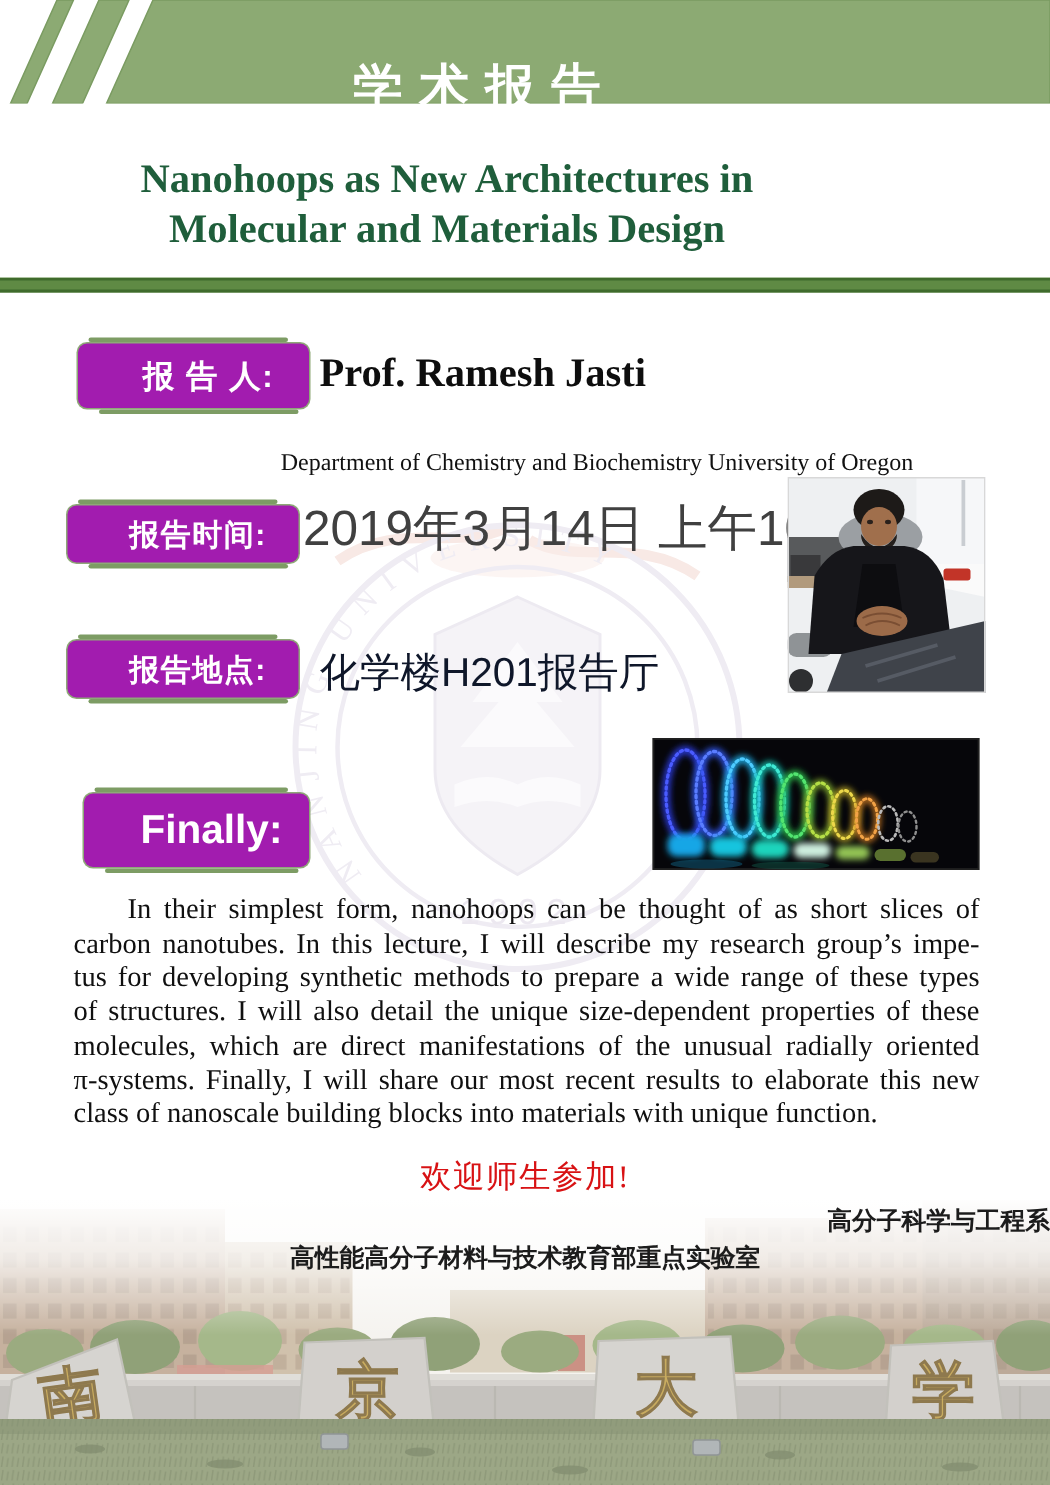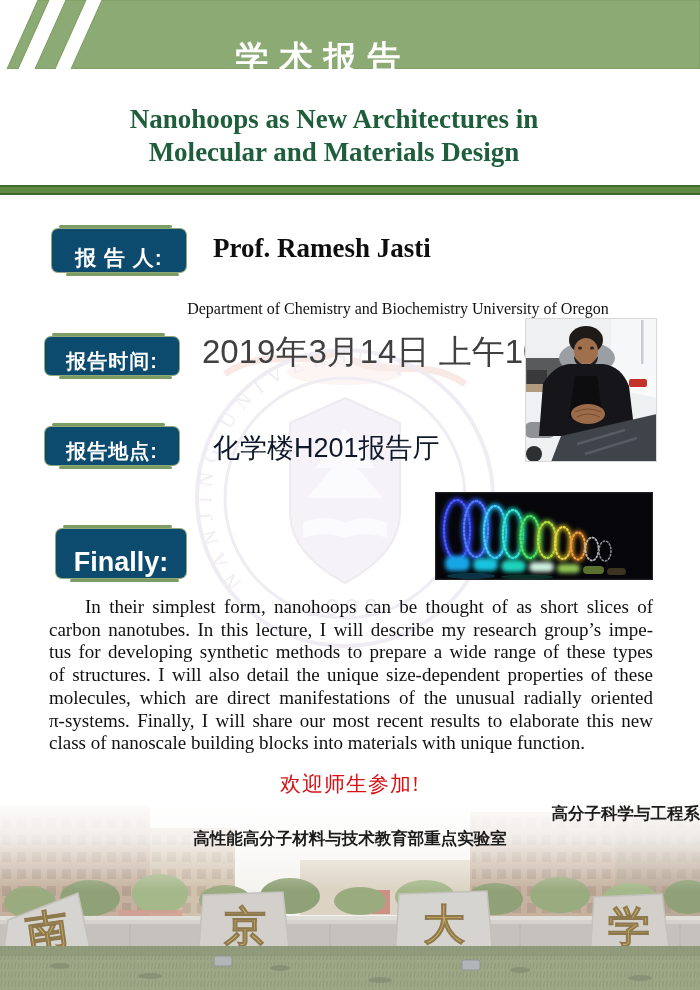--- a/index.html
+++ b/index.html
@@ -10,30 +10,30 @@
   .z0{z-index:0;}
 
   
   .banner{left:0;top:0;width:700px;height:69px;}
   .banner-title{position:absolute;left:0;top:0;width:636px;height:69px;display:flex;
         align-items:center;justify-content:center;color:#ffffff;font-family:"Liberation Sans",sans-serif;
         font-weight:bold;font-size:33px;letter-spacing:11px;text-indent:11px;margin-top:24px;}
 
   
   .lecture-title{left:0;top:103px;width:596px;text-align:center;color:#1f5e3b;
-        font-weight:bold;font-size:27px;line-height:33px;padding-left:36px;}
+        font-weight:bold;font-size:27px;line-height:33px;}
 
   
   .divider{left:0;top:185px;width:700px;height:10px;background:#5f8a44;
         box-shadow:inset 0 2px 0 #3f6b2c, inset 0 -2px 0 #3f6b2c;}
 
   
-  .stamp{background:#0c4a6e;color:#ffffff;border-radius:6px;display:flex;align-items:flex-end;
+  .stamp{background:#a21caf;color:#ffffff;border-radius:6px;display:flex;align-items:center;
         justify-content:center;font-family:"Liberation Sans",sans-serif;font-weight:bold;
-        box-shadow:0 0 0 1px rgba(122,153,95,.85);}
+        box-shadow:0 0 0 1px rgba(122,153,95,.85);padding-left:20px;}
   .stamp::before{content:"";position:absolute;left:7px;right:14px;top:-4px;height:3px;
         background:#7d9c64;border-radius:3px;}
   .stamp::after{content:"";position:absolute;left:14px;right:7px;bottom:-4px;height:3px;
         background:#7d9c64;border-radius:3px;}
   .stamp-speaker{left:52px;top:229px;width:134px;height:43px;font-size:21px;letter-spacing:1px;}
   .stamp-time{left:45px;top:337px;width:134px;height:38px;font-size:20px;letter-spacing:1px;}
   .stamp-loc{left:45px;top:427px;width:134px;height:38px;font-size:20px;letter-spacing:1px;}
   .stamp-abstract{left:56px;top:529px;width:130px;height:49px;font-size:27px;letter-spacing:0;}
 
   .speaker-name{left:213px;top:233px;font-weight:bold;font-size:27px;color:#0e0e0e;}

